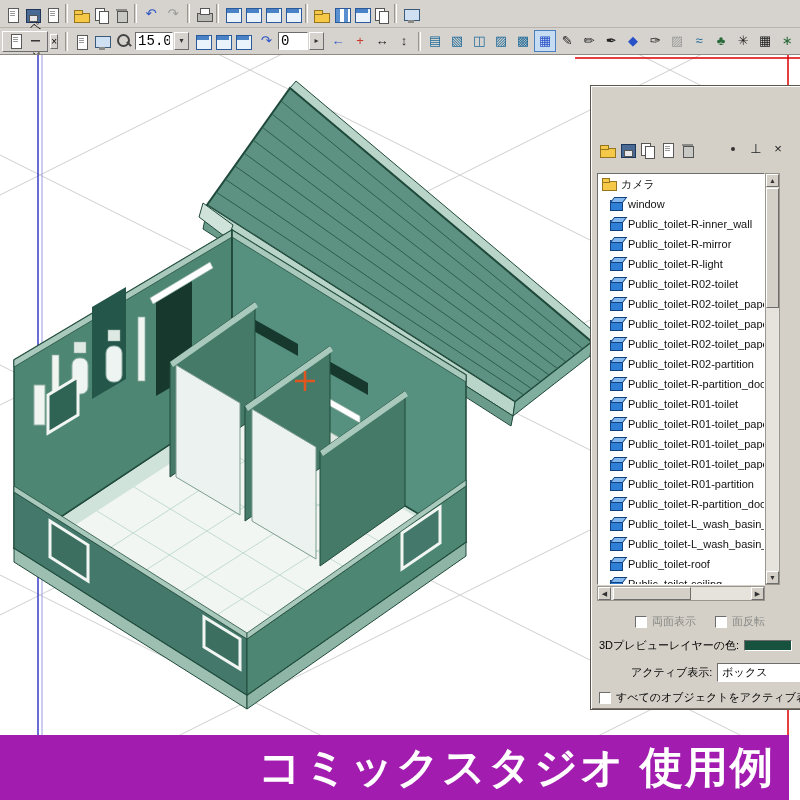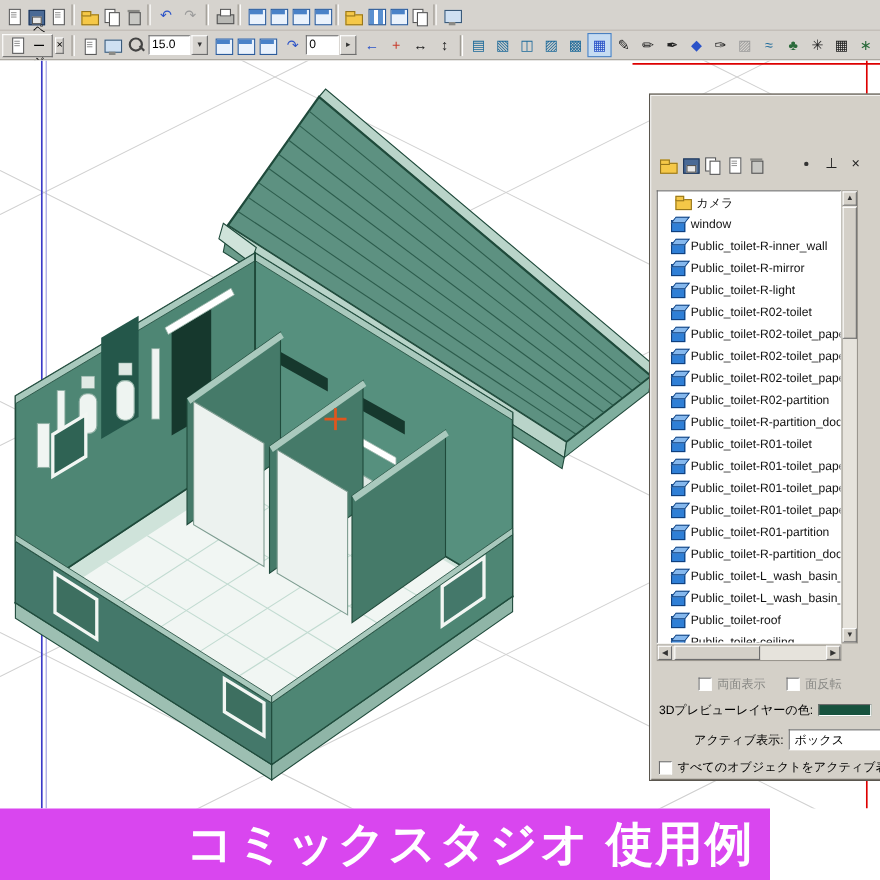--- a/index.html
+++ b/index.html
@@ -41,36 +41,36 @@
   .ic-mag::after { content:""; position:absolute; left:12px; top:12px; width:6px; height:2px; background:#444; transform:rotate(45deg); }
   .ic-checker::before { content:""; position:absolute; left:3px; top:3px; width:14px; height:13px; border:1px solid #2a5a9a;
       background:repeating-linear-gradient(90deg,#5a90d0 0 4px,#fff 4px 8px); }
 
   
   .tab { display:flex; align-items:center; gap:4px; height:21px; padding:0 6px 0 3px; background:#d6d3ce;
          border:1px solid; border-color:#ffffff #6d6d6d #6d6d6d #ffffff; font-size:11px; margin-right:2px; }
   .tab-close { width:15px; height:15px; font-size:10px; line-height:13px; text-align:center; border:1px solid;
          border-color:#ffffff #6d6d6d #6d6d6d #ffffff; background:#d6d3ce; margin-right:4px; }
   .ctl { display:flex; align-items:center; gap:1px; margin:0 3px; }
-  .ibox { width:38px; height:18px; font-size:11px; padding:0 2px; border:1px solid; border-color:#6d6d6d #ffffff #ffffff #6d6d6d; background:#fff; font-family:Liberation Sans, sans-serif; }
+  .ibox { width:38px; height:18px; font-size:14px; padding:0 2px; border:1px solid; border-color:#6d6d6d #ffffff #ffffff #6d6d6d; background:#fff; font-family:Liberation Mono, monospace; }
   .ibox.narrow { width:30px; }
   .ddb { width:15px; height:18px; font-size:8px; line-height:16px; text-align:center; background:#d6d3ce; border:1px solid;
          border-color:#ffffff #6d6d6d #6d6d6d #ffffff; color:#333; }
 
   
   .canvas { position:absolute; left:0; top:55px; width:800px; height:680px; background:#fff; }
 
   
   .panel { position:absolute; left:590px; top:85px; width:220px; height:625px; background:#d4d0c8;
            border:1px solid #5a564e; box-shadow:inset 1px 1px 0 #fff, inset -1px -1px 0 #7a766e; z-index:5; font-size:11px; }
   .panel .ptools { position:absolute; left:6px; top:52px; width:206px; display:flex; align-items:center; }
   .panel .pdot { width:4px; height:4px; background:#333; border-radius:50%; margin:0 10px 0 34px; flex:none; }
   .tree-box { position:absolute; left:6px; top:87px; width:168px; height:412px; background:#fff;
               border:1px solid; border-color:#6d6d6d #ffffff #ffffff #6d6d6d; overflow:hidden; }
-  .tree-row { display:flex; align-items:center; height:20px; white-space:nowrap; overflow:hidden; padding-left:16px; }
+  .tree-row { display:flex; align-items:center; height:20px; white-space:nowrap; overflow:hidden; padding-left:4px; }
   .tree-row.ind1 { padding-left:11px; }
   .tl { font-size:11px; color:#111; }
   .ti { width:15px; height:14px; position:relative; flex:none; margin-right:4px; }
   .ti-cube::before { content:""; position:absolute; left:1px; top:3px; width:11px; height:9px; background:#2f7fd6; border:1px solid #10407e; }
   .ti-cube::after { content:""; position:absolute; left:3px; top:0px; width:11px; height:4px; background:#85b8ee; border:1px solid #10407e; transform:skewX(-38deg); }
   .ti-folder::before { content:""; position:absolute; left:0px; top:4px; width:13px; height:8px; background:#f5c848; border:1px solid #96761c; }
   .ti-folder::after { content:""; position:absolute; left:0px; top:1px; width:6px; height:3px; background:#f5c848; border:1px solid #96761c; }
   .vscroll { position:absolute; left:174px; top:87px; width:15px; height:412px; background:#e6e3dc;
              border:1px solid #9a968e; }
   .sbtn { position:absolute; left:0; width:13px; height:13px; background:#d4d0c8; border:1px solid;
@@ -83,21 +83,21 @@
   .optrow { position:absolute; left:8px; display:flex; align-items:center; gap:5px; white-space:nowrap; }
   .cb { width:12px; height:12px; background:#fff; border:1px solid; border-color:#6d6d6d #ffffff #ffffff #6d6d6d; flex:none; }
   .dis { color:#8a8a86; }
   .swatch { width:48px; height:11px; border:1px solid; border-color:#6d6d6d #ffffff #ffffff #6d6d6d; }
   .dd { display:flex; align-items:center; height:19px; background:#fff; border:1px solid; border-color:#6d6d6d #ffffff #ffffff #6d6d6d; width:106px;gap:28px; }
   .dd .dtxt { flex:1; padding:0 4px; font-size:11px; }
   .dd .darrow { width:16px; height:17px; background:#d4d0c8; border:1px solid; border-color:#ffffff #6d6d6d #6d6d6d #ffffff;
                 font-size:7px; line-height:16px; text-align:center; }
 
   
-  .banner { position:absolute; left:0; top:735px; width:700px; height:65px; background:#d946ef; z-index:20;
+  .banner { position:absolute; left:0; top:735px; width:789px; height:65px; background:#a21caf; z-index:20;
             display:flex; align-items:center; justify-content:flex-end; padding-right:14px; }
   .banner span { color:#ffffff; font-size:43px; font-weight:bold; letter-spacing:2px; white-space:nowrap; }
 </style>
 </head>
 <body>
 
 <div class="tbar row1">
   <div class="igroup">
 
   <span class="tbtn icb ic-paper" title="new-page-icon"></span>

